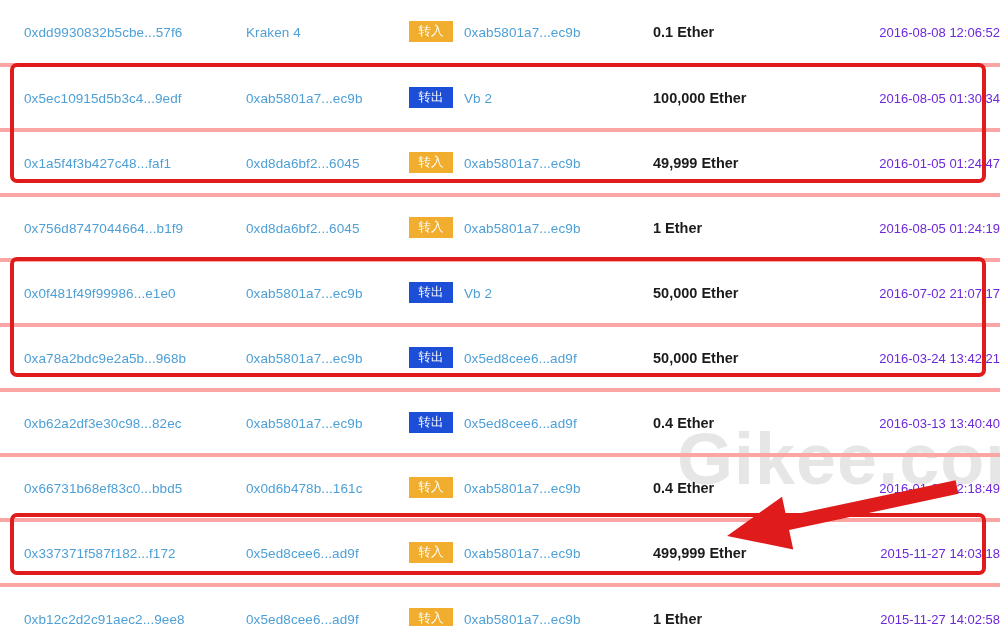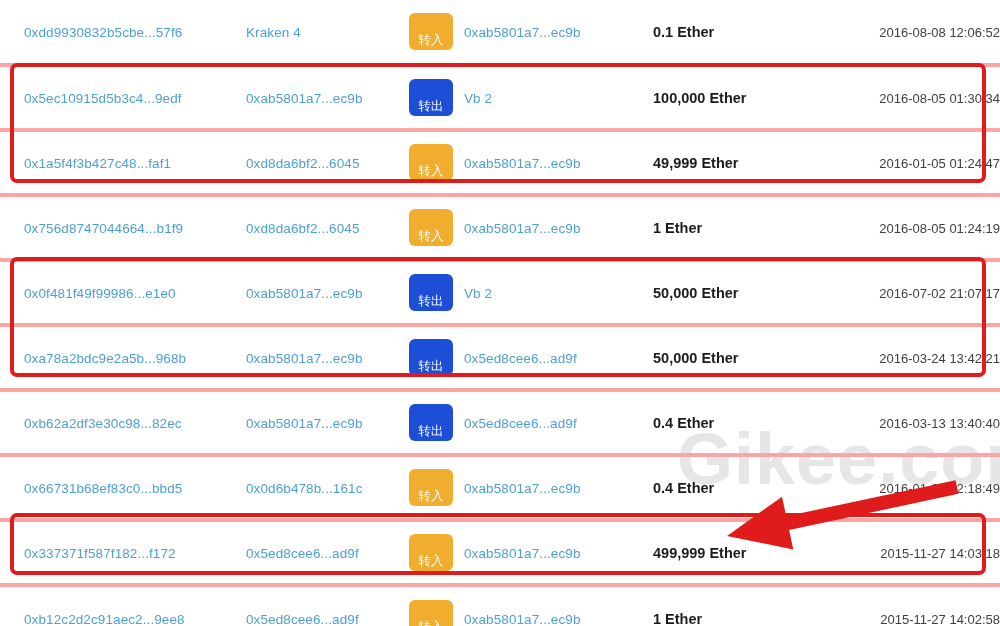--- a/index.html
+++ b/index.html
@@ -56,41 +56,41 @@
     color:#4d9fd6;
     font-size:13.5px;
     text-decoration:none;
     letter-spacing:.1px;
     white-space:nowrap;
   }
 
   .badge{
     display:inline-block;
     min-width:30px;
-    padding:20px 7px 4px 7px;
-    border-radius:6px;
+    padding:3px 7px 4px 7px;
+    border-radius:0;
     font-size:12.5px;
     line-height:1.1;
     color:#ffffff;
     text-align:center;
     white-space:nowrap;
     font-family:"DejaVu Sans","Liberation Sans",sans-serif;
   }
   .badge-in{background:#f0ad2e;}
   .badge-out{background:#1d4ed8;}
 
   .value-txt{
     color:#1b1b1b;
     font-size:14.5px;
     font-weight:700;
     white-space:nowrap;
     margin-left:24px;
   }
   .time-txt{
-    color:#404040;
+    color:#6d28d9;
     font-size:13px;
     white-space:nowrap;
   }
 
   
   .hl-box{
     position:absolute;
     border:4px solid #e01b1b;
     border-radius:7px;
     z-index:5;

